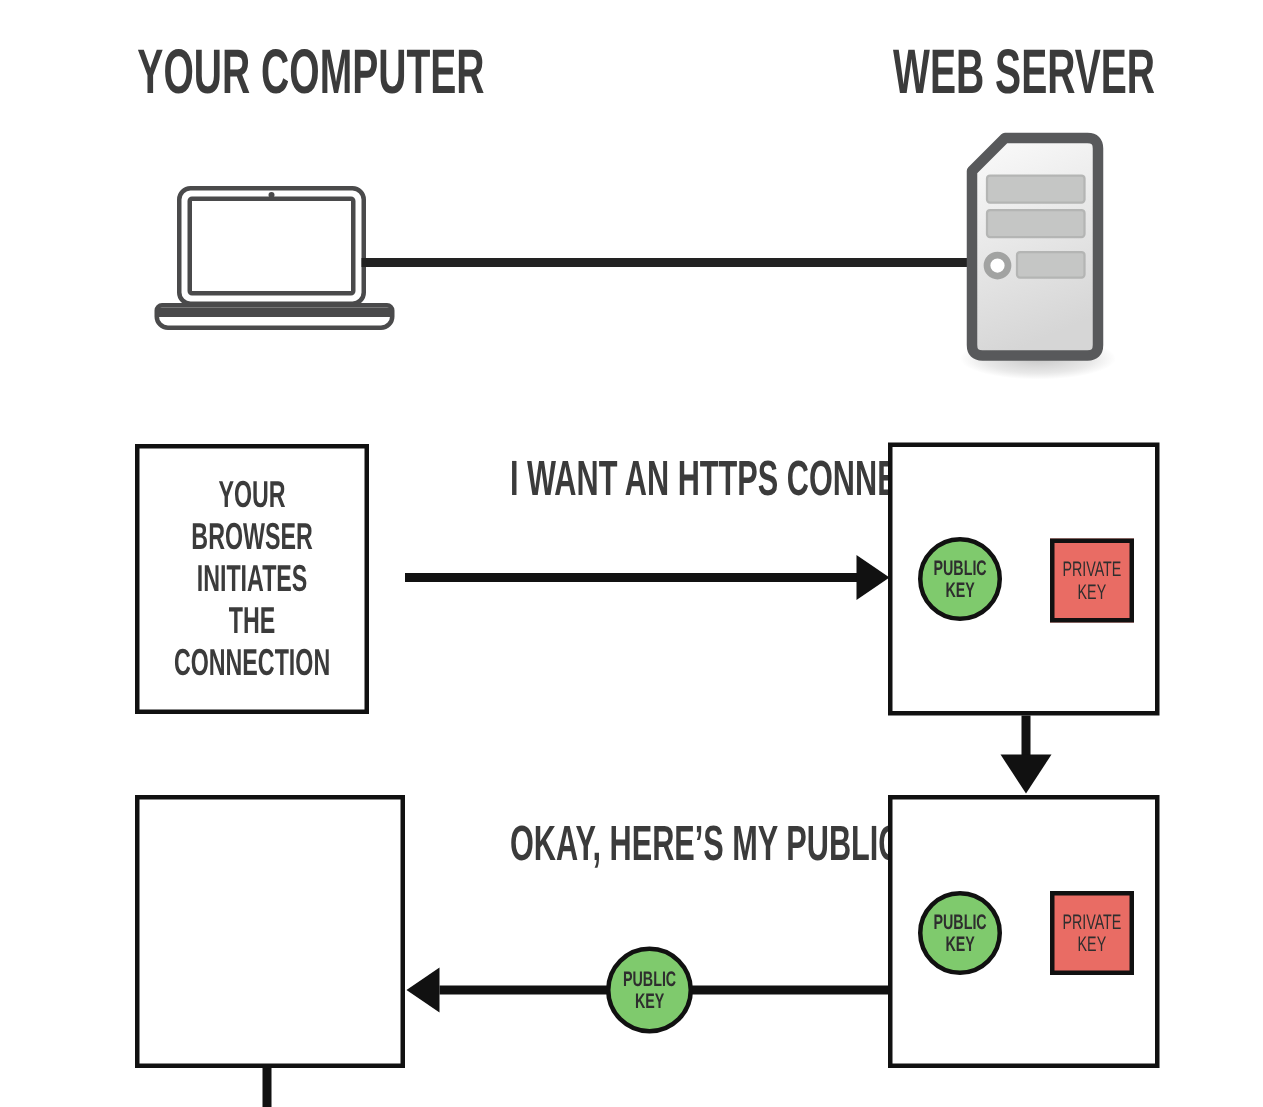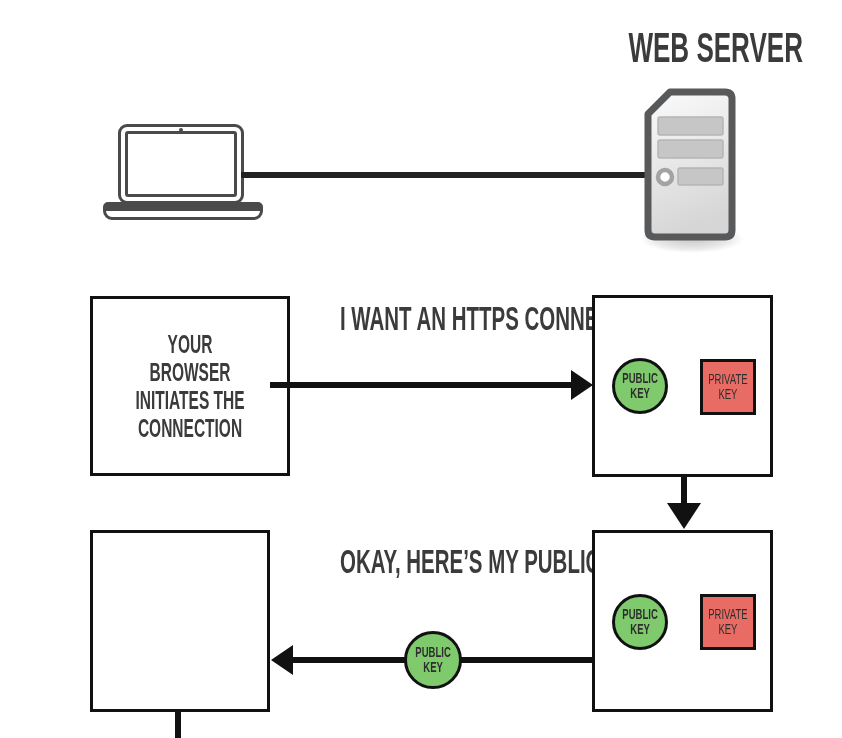--- a/index.html
+++ b/index.html
@@ -71,21 +71,24 @@
     background:linear-gradient(180deg, var(--device) 0%, var(--device) 52%, #ffffff 52%);
   }
   .connection-line{position:absolute; left:241px; top:172px; width:410px; height:6px; background:#222222;}
   .continuation-line{position:absolute; left:175px; top:710px; width:6px; height:28px; background:var(--stroke);}
 </style>
 </head>
 <body>
 
 <div id="stage">
 
-  <div class="abs" style="left:579px; top:27px; width:260px;">
+  <div class="abs" style="left:38px; top:27px; width:282px;">
+    <span class="condensed heading">YOUR COMPUTER</span>
+  </div>
+  <div class="abs" style="left:546px; top:27px; width:260px;">
     <span class="condensed heading">WEB SERVER</span>
   </div>
 
   <div>
     <div class="laptop-screen">
       <span class="webcam-dot"></span>
       <div class="laptop-screen-inner"></div>
     </div>
     <div class="laptop-base"></div>
   </div>
@@ -105,21 +108,21 @@
       </radialGradient>
     </defs>
     <ellipse cx="56" cy="155" rx="52" ry="14" fill="url(#towerShadow)"></ellipse>
     <path d="M 12 30 L 34 8 L 89 8 Q 96 8 96 15 L 96 146 Q 96 153 89 153 L 19 153 Q 12 153 12 146 Z" fill="url(#towerFill)" stroke="#58595b" stroke-width="7" stroke-linejoin="round"></path>
     <rect x="22" y="33" width="65" height="18" rx="2" fill="#c5c6c5" stroke="#b4b5b4" stroke-width="1.5"></rect>
     <rect x="22" y="56" width="65" height="18" rx="2" fill="#c5c6c5" stroke="#b4b5b4" stroke-width="1.5"></rect>
     <rect x="42" y="84" width="45" height="17" rx="2" fill="#c5c6c5" stroke="#b4b5b4" stroke-width="1.5"></rect>
     <circle cx="29" cy="93" r="7" fill="#ffffff" stroke="#a2a3a2" stroke-width="4.5"></circle>
   </svg>
 
-  <div class="flowbox" style="left:90px; top:296px; width:200px; height:180px;">
+  <div class="flowbox" style="left:90px; top:296px; width:156px; height:180px;">
     <span class="condensed boxtext multiline">YOUR BROWSER
 INITIATES THE
 CONNECTION</span>
   </div>
 
   <div class="abs" style="left:283px; top:302px; width:300px;">
     <span class="condensed label">I WANT AN HTTPS CONNECTION</span>
   </div>
   <div class="shaft-h" style="left:270px; top:382px; width:303px;"></div>
   <div class="head-right" style="left:571px; top:370px;"></div>

